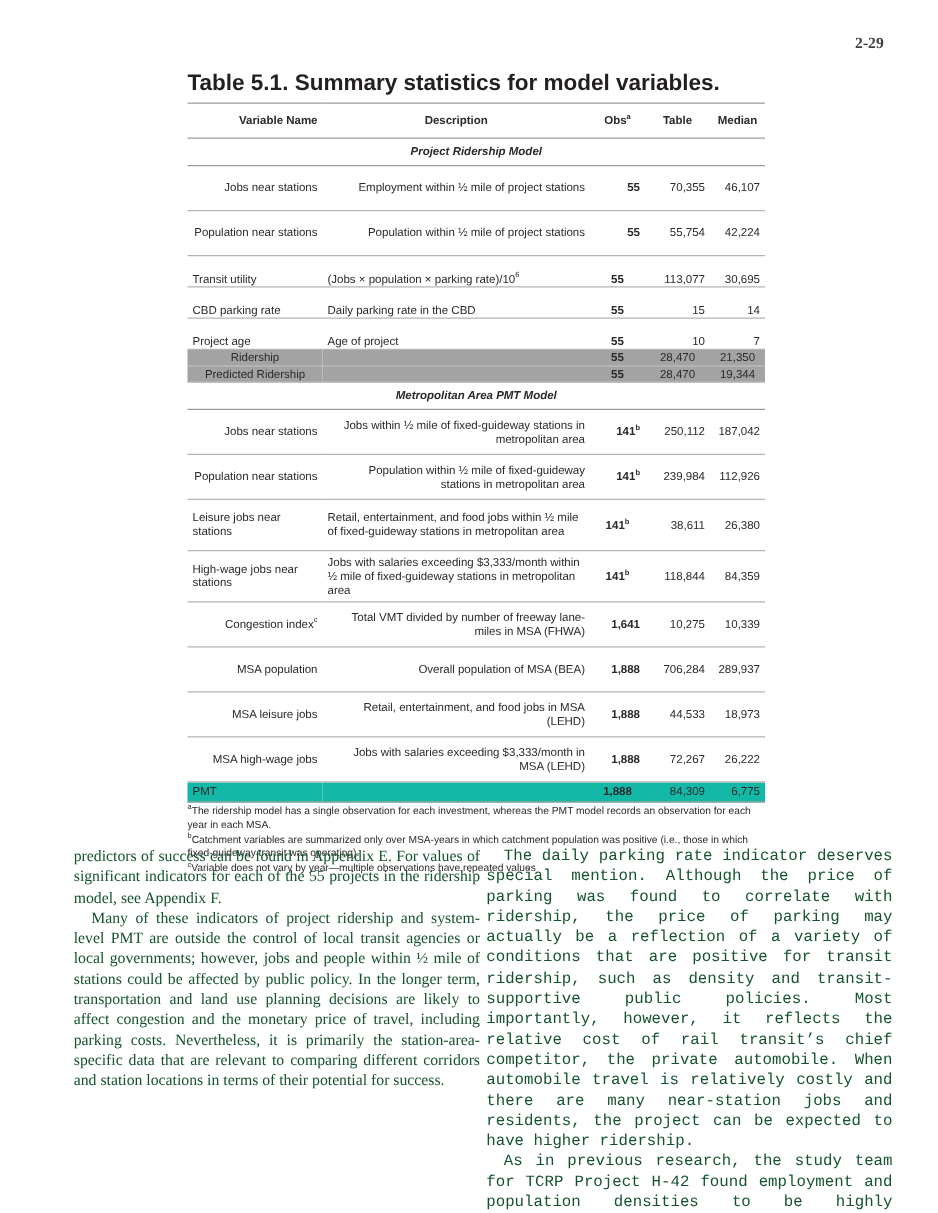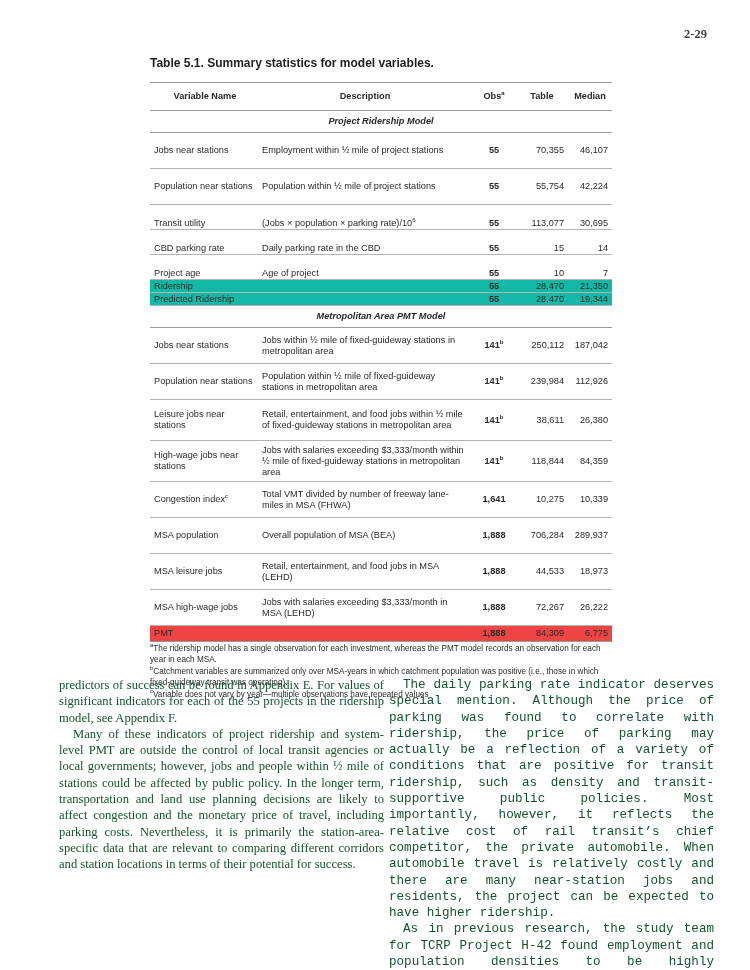--- a/index.html
+++ b/index.html
@@ -1,31 +1,31 @@
 <!DOCTYPE html>
 <html><head>
 <meta charset="utf-8">
 <style>
   html, body { margin: 0; padding: 0; background: #ffffff; }
   body { width: 750px; height: 970px; position: relative; overflow: hidden; color: #231f20; }
   .page-number { position: absolute; top: 27px; right: 43px; font-family: Liberation Serif, serif; font-weight: bold; font-size: 12.5px; color: #404040; }
-  .table-caption { position: absolute; top: 56px; left: 150px; font-family: "Liberation Sans", sans-serif; font-weight: bold; font-size: 12px; color: #231f20; }
+  .table-caption { position: absolute; top: 56px; left: 150px; font-family: "Liberation Sans", sans-serif; font-weight: bold; font-size: 18px; color: #231f20; }
   .tbl-wrap { position: absolute; top: 82px; left: 150px; width: 462px; }
   table.stats { width: 462px; border-collapse: collapse; font-family: "Liberation Sans", sans-serif; font-size: 9.2px; color: #2a2a2a; line-height: 11px; table-layout: fixed; }
   table.stats th { font-weight: bold; font-size: 9.2px; height: 27px; border-top: 1.5px solid #9a9a9a; border-bottom: 1.5px solid #9a9a9a; padding: 0 4px; }
   table.stats td { padding: 1px 4px; vertical-align: middle; border-bottom: 1px solid #b4b4b4; }
   table.stats td.num { text-align: right; }
   table.stats td.obs { text-align: center; font-weight: bold; }
   table.stats tr.section td { text-align: center; font-weight: bold; font-style: italic; height: 19px; border-bottom: 1.5px solid #9a9a9a; }
-  table.stats tr.shaded td { background: #14b8a6; height: 12px; padding-top: 0; padding-bottom: 0; }
+  table.stats tr.shaded td { background: #a3a3a3; height: 12px; padding-top: 0; padding-bottom: 0; text-align: center; }
   table.stats tr.single td { height: 12px; padding-top: 12px; padding-bottom: 0; }
-  table.stats tr.tall td { height: 33px; }
+  table.stats tr.tall td { height: 33px; text-align: right; }
   table.stats tr.big td { height: 38px; }
-  table.stats tr.final td { background: #ef4444; border-top: 1.5px solid #9a9a9a; border-bottom: 1.5px solid #9a9a9a; height: 13px; }
-  table.stats th.c-name { text-align: center; padding-left: 6px; }
+  table.stats tr.final td { background: #14b8a6; border-top: 1.5px solid #9a9a9a; border-bottom: 1.5px solid #9a9a9a; height: 13px; }
+  table.stats th.c-name { text-align: right; padding-left: 6px; }
   table.stats th.c-desc { text-align: center; }
   table.stats th.c-obs { text-align: center; }
   table.stats th.c-mean { text-align: center; }
   table.stats th.c-med { text-align: center; }
   sup { font-size: 6px; vertical-align: super; line-height: 0; }
   .footnotes { font-family: "Liberation Sans", sans-serif; font-size: 8.2px; color: #2a2a2a; line-height: 10.5px; margin-top: 2px; }
   .footnotes p { margin: 0 0 2px 0; }
   .body-col { position: absolute; top: 677px; width: 325px; font-family: "Liberation Serif", serif; font-size: 12.6px; line-height: 16.3px; color: #14532d; text-align: justify; }
   .body-col p { margin: 0; }
   .body-col p.indent { text-indent: 14px; }

